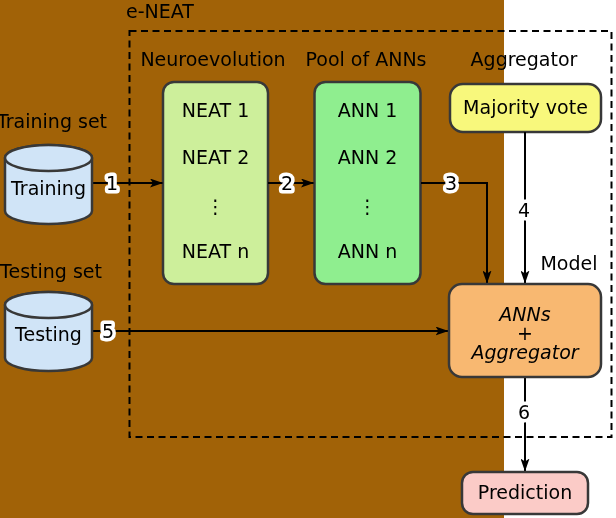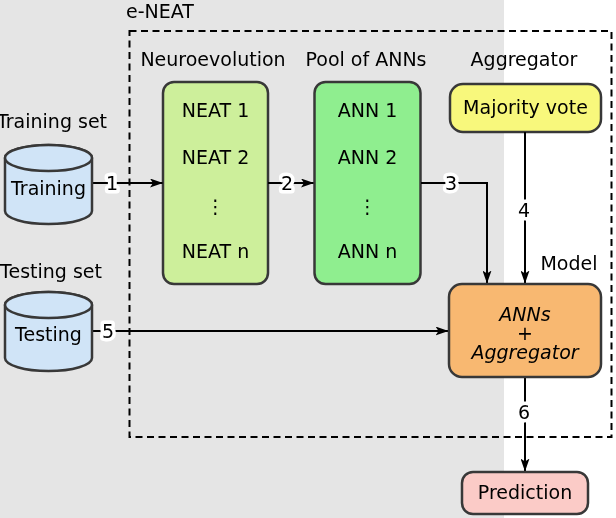--- a/index.html
+++ b/index.html
@@ -1,20 +1,20 @@
 <!DOCTYPE html>
 <html><head>
 <meta charset="utf-8">
 <style>
   html, body { margin: 0; padding: 0; background: #ffffff; }
   .canvas {
     position: relative;
     width: 504px;
     height: 518px;
-    background: #e5e5e5;
+    background: #a16207;
     font-family: "DejaVu Sans", "Liberation Sans", sans-serif;
   }
   svg text {
     font-family: "DejaVu Sans", "Liberation Sans", sans-serif;
     font-size: 19px;
     fill: #000000;
   }
   .shape { stroke: #383838; stroke-width: 2.5; }
   .arrow { stroke: #000000; stroke-width: 2; fill: none; }
   .dashed-frame {

